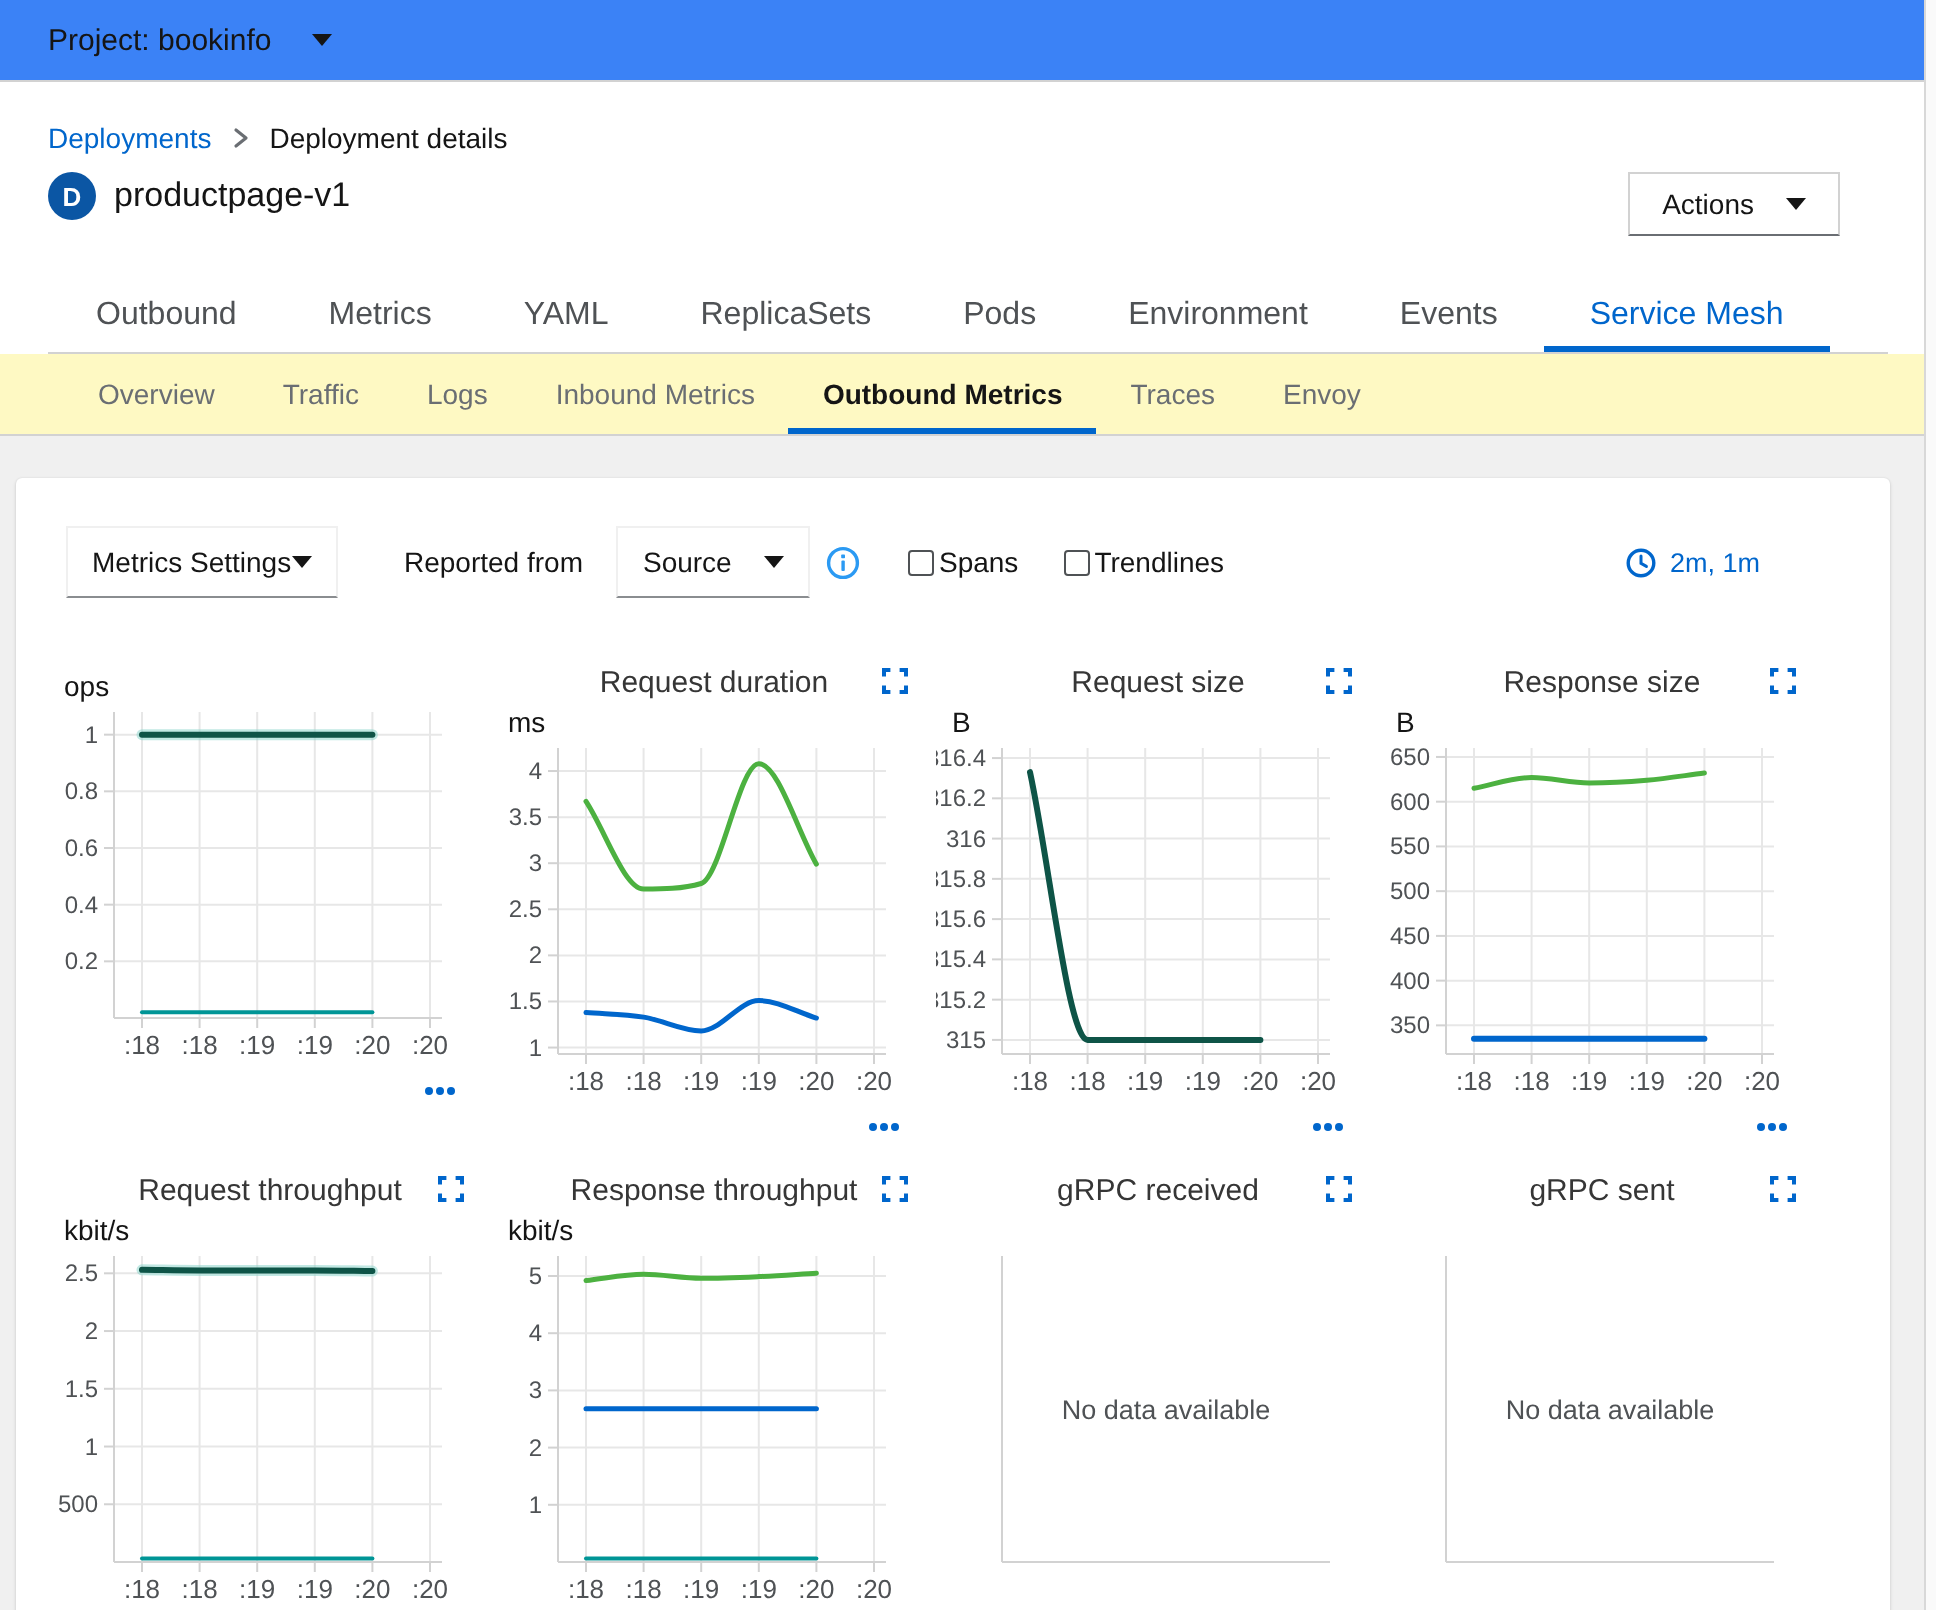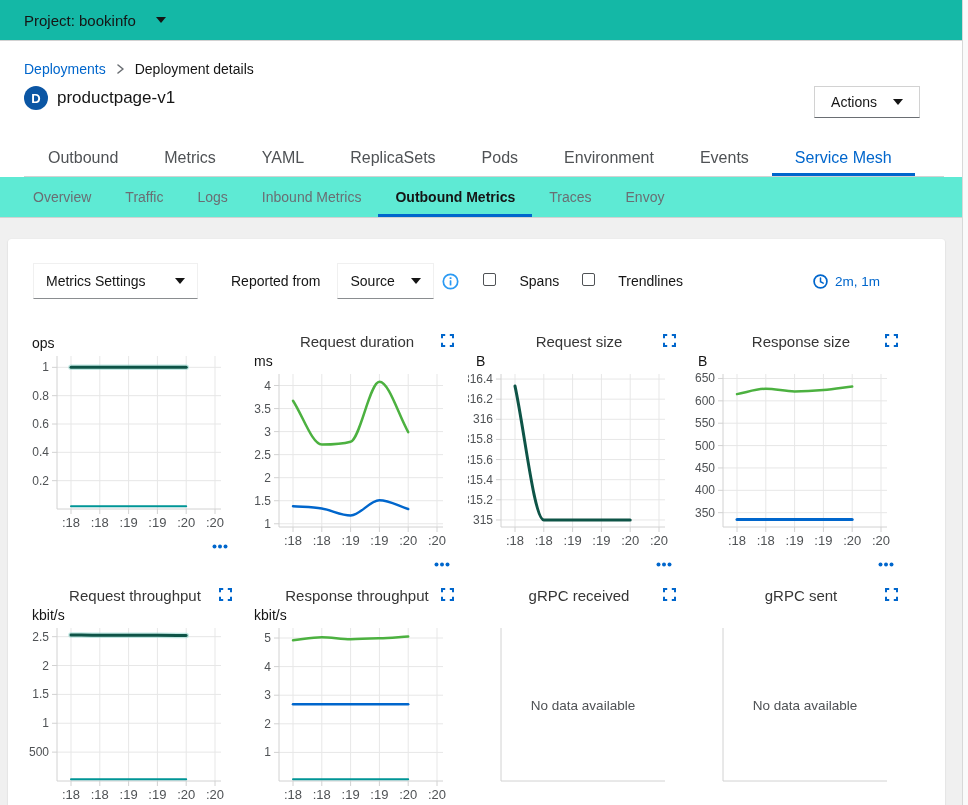--- a/index.html
+++ b/index.html
@@ -5,21 +5,21 @@
   * { box-sizing: border-box; margin: 0; padding: 0; }
   html, body { width: 968px; height: 805px; overflow: hidden; }
   body {
     font-family: "Liberation Sans", sans-serif;
     background: #f0f0f0;
     color: #151515;
     position: relative;
   }
   
   .topbar {
-    height: 41px; background: #14b8a6; border-bottom: 1px solid #d2d2d2;
+    height: 41px; background: #3b82f6; border-bottom: 1px solid #d2d2d2;
     display: flex; align-items: center; padding: 0 24px;
   }
   .project-picker { display: flex; align-items: center; gap: 20px; cursor: pointer; font-size: 15px; }
   .caret {
     width: 0; height: 0; display: inline-block;
     border-left: 5px solid transparent; border-right: 5px solid transparent;
     border-top: 6px solid #151515;
   }
   
   .header-section { background: #fff; padding: 20px 24px 0 24px; }
@@ -38,46 +38,46 @@
     height: 32px; padding: 0 16px; font-size: 14px; font-family: inherit; color: #151515;
     display: flex; align-items: center; gap: 16px; cursor: pointer; margin-right: 24px; margin-left: 32px;
   }
   
   .tabs { list-style: none; display: flex; margin-top: 22px; padding-left: 1px; border-bottom: 1px solid #d2d2d2; }
   .tabs li {
     padding: 0 23px; height: 36px; display: flex; align-items: center;
     font-size: 16px; color: #4f5255; cursor: pointer; white-space: nowrap;
   }
   .tabs li.active { color: #0066cc; box-shadow: inset 0 -3px 0 0 #0066cc; }
-  .subtabs { list-style: none; display: flex; padding-left: 16px; background: #5eead4; border-bottom: 1px solid #d2d2d2; }
+  .subtabs { list-style: none; display: flex; padding-left: 32px; background: #fef9c3; border-bottom: 1px solid #d2d2d2; }
   .subtabs li {
     padding: 0 17px; height: 40px; display: flex; align-items: center;
     font-size: 14px; color: #6a6e73; cursor: pointer; white-space: nowrap;
   }
   .subtabs li.active { color: #151515; font-weight: 700; box-shadow: inset 0 -3px 0 0 #0066cc; }
   
   .content { background: #f0f0f0; height: 579px; }
   .card {
     background: #fff; margin: 21px 16px 0 8px; width: 937px; min-height: 620px;
     border-radius: 3px; box-shadow: 0 1px 2px rgba(3,3,3,.12), 0 0 1px rgba(3,3,3,.1);
     padding: 24px 25px 20px 25px;
   }
   
   .metrics-toolbar { display: flex; align-items: center; }
   .pf-select {
     background: #fff; border: 1px solid #f0f0f0; border-bottom: 1px solid #8a8d90;
     height: 36px; display: flex; align-items: center; justify-content: space-between;
     padding: 0 12px; font-size: 14px; font-family: inherit; color: #151515; cursor: pointer;
   }
-  .w-settings { width: 165px; }
+  .w-settings { width: 136px; }
   .w-source { width: 97px; }
   .reported-label { font-size: 14px; margin: 0 17px 0 33px; }
   .icon-btn { background: none; border: none; padding: 0; cursor: pointer; display: inline-flex; align-items: center; }
   .info-btn { margin-left: 8px; }
-  .check-group { display: flex; align-items: flex-start; gap: 23px; margin-left: 24px; font-size: 14px; cursor: pointer; }
+  .check-group { display: flex; align-items: center; gap: 2px; margin-left: 24px; font-size: 14px; cursor: pointer; }
   .checkbox { width: 13px; height: 13px; border: 1px solid #4f5255; border-radius: 2px; background: #fff; cursor: pointer; }
   .toolbar-spacer { flex: 1; }
   .time-display { display: flex; align-items: center; gap: 7px; color: #0066cc; font-size: 13.5px; cursor: pointer; margin-right: 40px; }
   
   .charts-grid {
     display: grid; grid-template-columns: repeat(4, 222px); row-gap: 24px;
     margin-top: 34px; margin-left: -9px;
   }
   .chart-head { position: relative; height: 18px; text-align: center; }
   .chart-title { font-size: 15px; color: #363636; }

